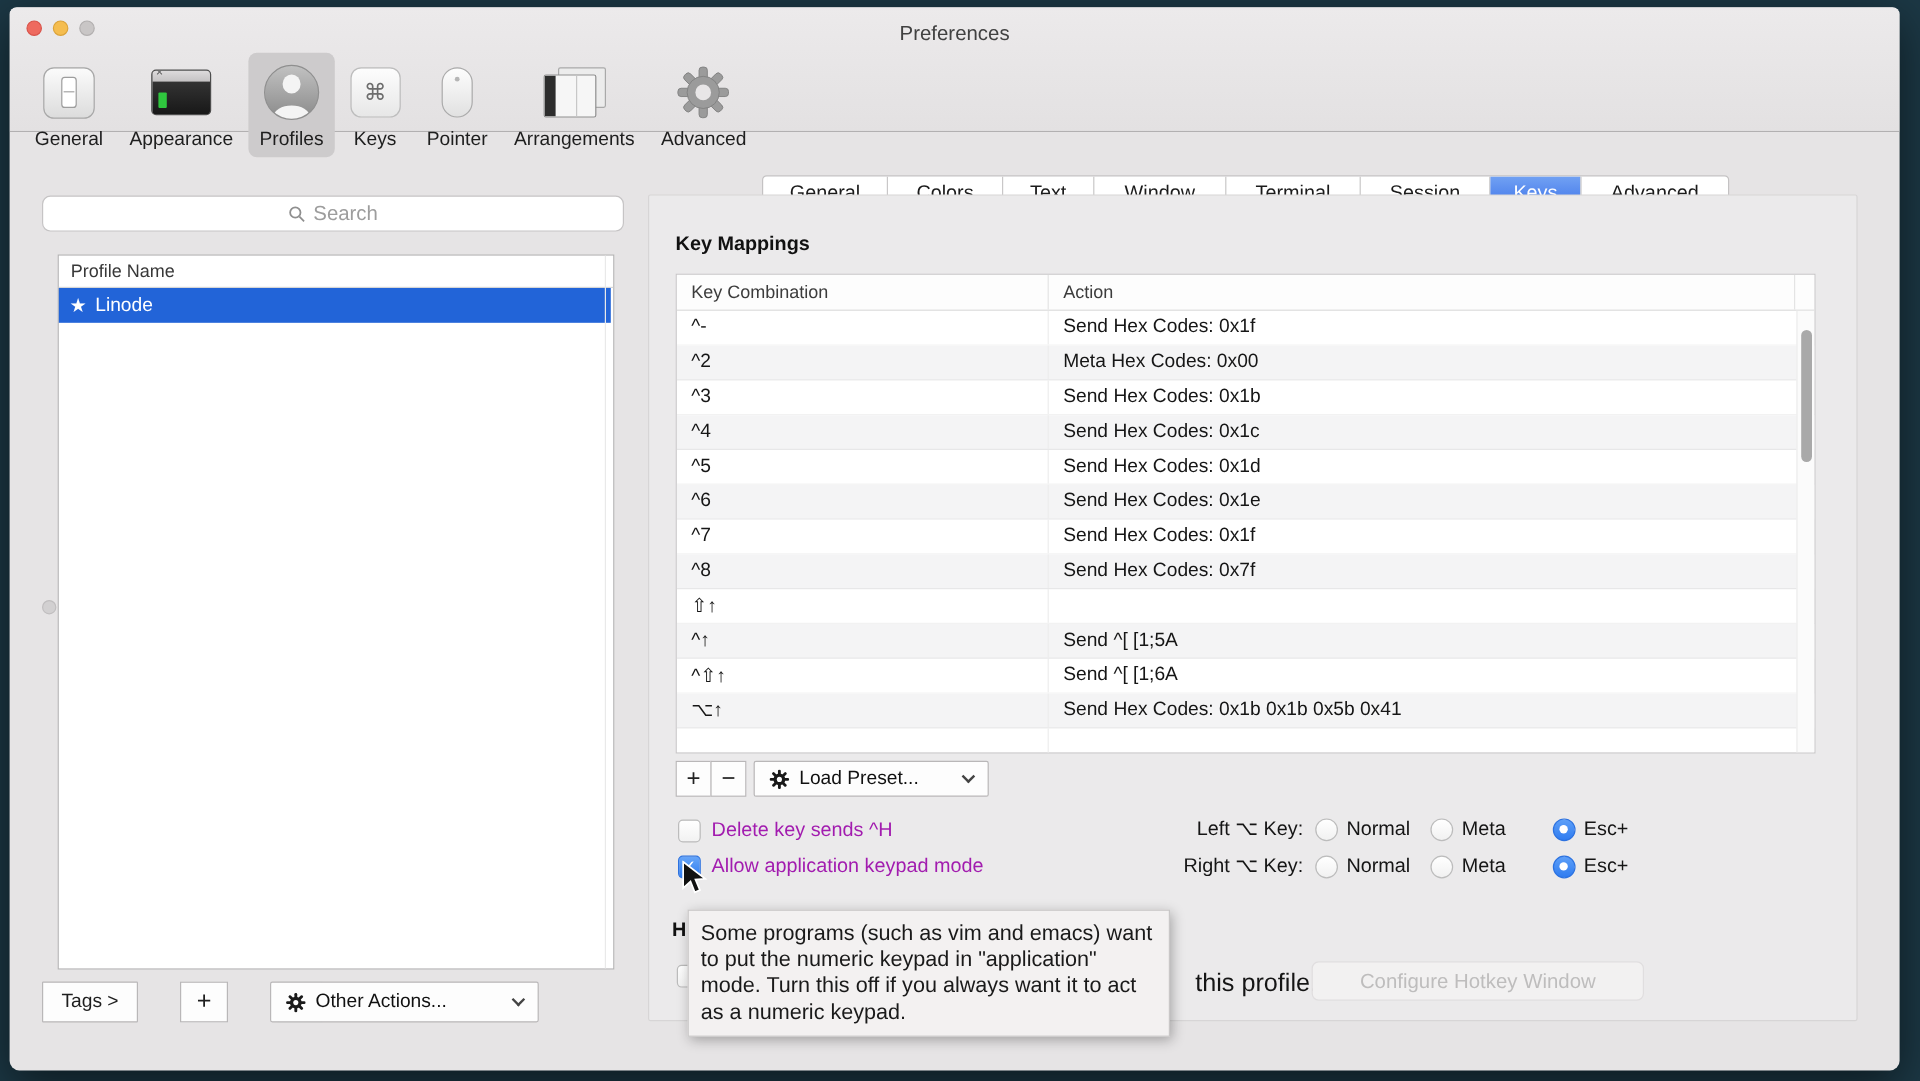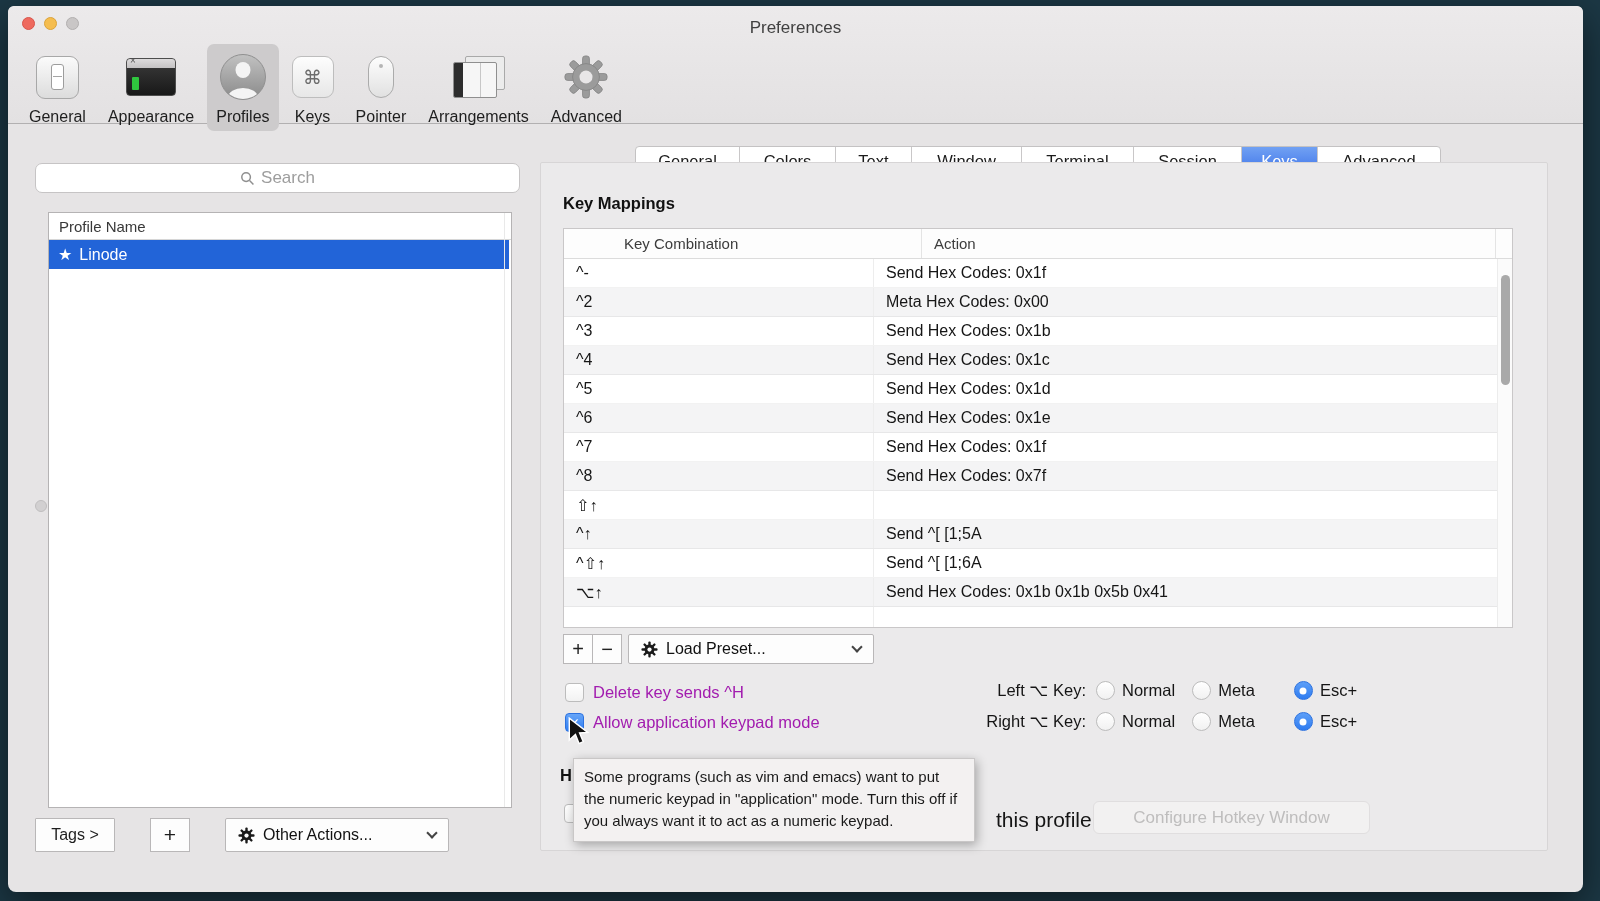--- a/index.html
+++ b/index.html
@@ -11,21 +11,21 @@
     -webkit-font-smoothing:antialiased;
   }
   .window {
     position:absolute; left:8px; top:6px; width:1575px; height:886px;
     background:#e6e4e5; border-radius:6px 6px 8px 8px;
     box-shadow:0 12px 40px rgba(0,0,0,.55);
     overflow:hidden;
   }
   
   .chrome {
-    position:absolute; left:0; top:0; width:100%; height:118px;
+    position:absolute; left:0; top:0; width:100%; height:104px;
     background:linear-gradient(#eceaeb,#e3e1e2);
     border-bottom:1px solid #b2b0b1;
     border-radius:6px 6px 0 0;
   }
   .traffic { position:absolute; left:14px; top:11px; display:flex; gap:9px; }
   .light { width:13px; height:13px; border-radius:50%; }
   .light.red    { background:#ee6a5f; border:1px solid #d9544b; }
   .light.yellow { background:#f5bd4f; border:1px solid #dba33a; }
   .light.gray   { background:#c9c6c6; border:1px solid #b2afaf; }
   .win-title {
@@ -120,36 +120,36 @@
   .tab:last-child { border-right:none; }
   .tab.selected { background:linear-gradient(#71a1f3,#3a70e8); color:#fff; }
   
   .panel-card { position:absolute; left:532px; top:156px; width:1008px; height:689px;
     background:#ebeaeb; border:1px solid #d7d5d6; border-radius:2px; }
   .section-title { position:absolute; left:555px; top:188px; font-size:16.5px; font-weight:700; color:#111; }
   .km-table { position:absolute; left:555px; top:222px; width:950px; height:400px;
     background:#fff; border:1px solid #c9c7c8; overflow:hidden; }
   .km-header { height:30px; display:flex; border-bottom:1px solid #dcdcdc; background:#fdfdfd;
     font-size:15px; color:#3c3c3c; }
-  .km-header .c1 { width:310px; border-right:1px solid #e4e4e4; display:flex; align-items:center; padding-left:12px;margin-left:48px; }
+  .km-header .c1 { width:310px; border-right:1px solid #e4e4e4; display:flex; align-items:center; padding-left:12px; }
   .km-header .c2 { flex:1; display:flex; align-items:center; padding-left:12px; border-right:1px solid #e4e4e4; }
   .km-header .c3 { width:16px; }
   .km-row { height:29px; display:flex; font-size:16px; color:#161616; border-bottom:1px solid rgba(0,0,0,.05); }
   .km-row.alt { background:#f4f4f5; }
   .km-row .c1 { width:310px; border-right:1px solid #ededed; display:flex; align-items:center; padding-left:12px; }
   .km-row .c2 { flex:1; display:flex; align-items:center; padding-left:12px; }
   .km-scroll { position:absolute; top:30px; right:0; bottom:0; width:15px;
     background:#fbfbfb; border-left:1px solid #ececec; }
   .km-thumb { position:absolute; left:3px; top:16px; width:9px; height:110px;
     background:#a9a9a9; border-radius:5px; }
   .km-controls { position:absolute; left:555px; top:628px; display:flex; align-items:center; }
   .sq-btn { width:30px; height:30px; background:#fdfdfd; border:1px solid #b9b7b8;
     display:flex; align-items:center; justify-content:center; font-size:20px; color:#222; }
   .sq-btn + .sq-btn { margin-left:-1px; }
-  .dd-preset { margin-left:6px; width:246px; height:30px; }
+  .dd-preset { margin-left:6px; width:196px; height:30px; }
   
   .check-row { position:absolute; display:flex; align-items:center; gap:9px; }
   .checkbox { width:19px; height:19px; border-radius:4px; background:linear-gradient(#fff,#f2f2f2);
     border:1px solid #bcbcbc; display:flex; align-items:center; justify-content:center; }
   .checkbox.checked { background:linear-gradient(#66a5f8,#2f7cf0); border-color:#2c72e0;
     color:#fff; font-size:14px; font-weight:700; }
   .check-label { font-size:16.5px; color:#a21caf; }
   
   .radio-row { position:absolute; display:flex; align-items:center; }
   .radio-caption { width:122px; text-align:right; font-size:16.5px; color:#151515; margin-right:10px; }
@@ -165,21 +165,21 @@
   
   .hk-heading { position:absolute; left:552px; top:760px; font-size:16.5px; font-weight:700; color:#111; }
   .hk-checkbox { position:absolute; left:556px; top:798px; }
   .hk-text { position:absolute; left:988px; top:802px; font-size:21px; color:#151515; }
   .hk-config { position:absolute; left:1085px; top:795px; width:277px; height:33px;
     background:#f2f1f1; border:1px solid #e0dedf; border-radius:6px;
     display:flex; align-items:center; justify-content:center;
     font-size:17px; color:#bebdbd; }
   .tooltip { position:absolute; left:565px; top:752px; width:402px;
     background:#f3f1f1; border:1px solid #c9c7c7; box-shadow:2px 3px 10px rgba(0,0,0,.3);
-    padding:7px 10px 9px 10px; font-size:15px; line-height:22px; color:#1a1a1a; z-index:100; }
+    padding:7px 10px 9px 10px; font-size:18px; line-height:22px; color:#1a1a1a; z-index:100; }
   .cursor-arrow { position:absolute; left:559px; top:711px; z-index:110; }
   .gear-svg { display:block; }
 </style>
 </head>
 <body>
 
 <div class="window">
 
   <div class="chrome">
     <div class="traffic">

